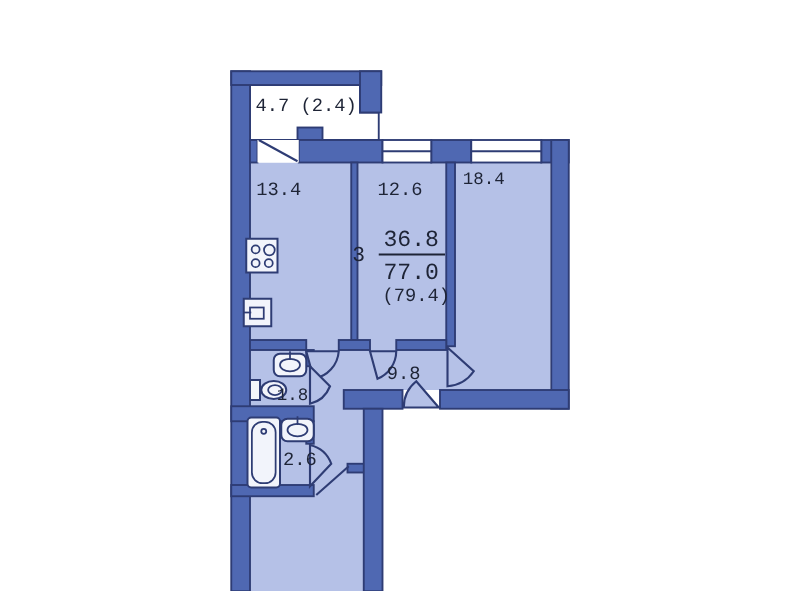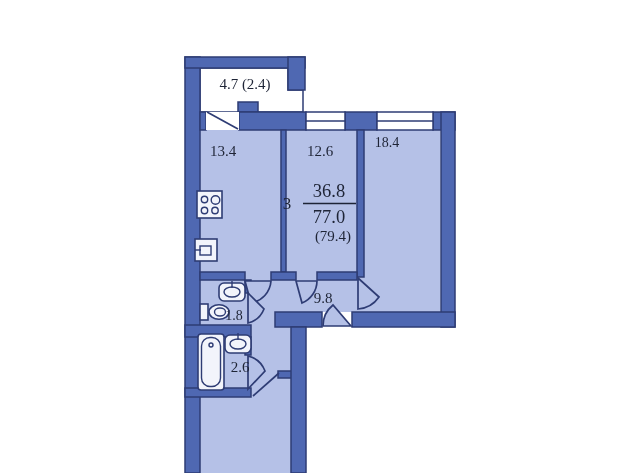--- a/index.html
+++ b/index.html
@@ -1,17 +1,17 @@
 <!DOCTYPE html>
 <html style="--wall: #4f68b2; --room-fill: #b5c1e7; --outline: #2e3c74; --text: #1e2436; --background: #ffffff; --fixture-fill: #f2f4fb;"><head>
 <meta charset="utf-8">
 <style>
   html,body{margin:0;padding:0;background:var(--background,#fff);}
   .stage{position:relative;width:640px;height:473px;background:var(--background,#fff);overflow:hidden;
-         font-family:Liberation Serif, serif;}
+         font-family:Liberation Mono, monospace;}
   svg{display:block}
   .room{fill:var(--room-fill);}
   .wall{fill:var(--wall);stroke:var(--outline);stroke-width:1.5;}
   .balc{fill:var(--background);stroke:var(--outline);stroke-width:1.5;}
   .gap{fill:var(--background);}
   .win{fill:var(--background);stroke:var(--outline);stroke-width:1.5;}
   .thin{stroke:var(--outline);stroke-width:1.7;fill:none;}
   .door{fill:var(--room-fill);stroke:var(--outline);stroke-width:1.7;}
   .fix{fill:var(--fixture-fill);stroke:var(--outline);stroke-width:1.6;}
   .fixo{fill:none;stroke:var(--outline);stroke-width:1.4;}

